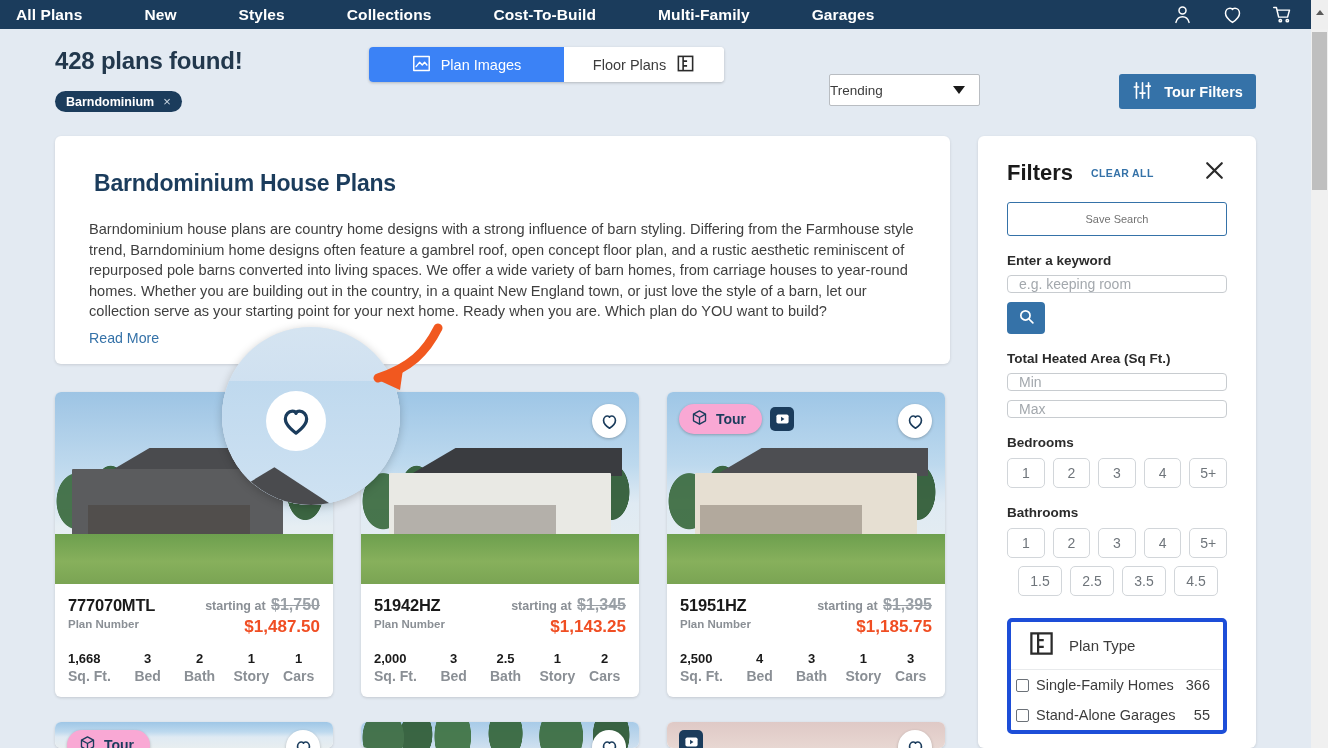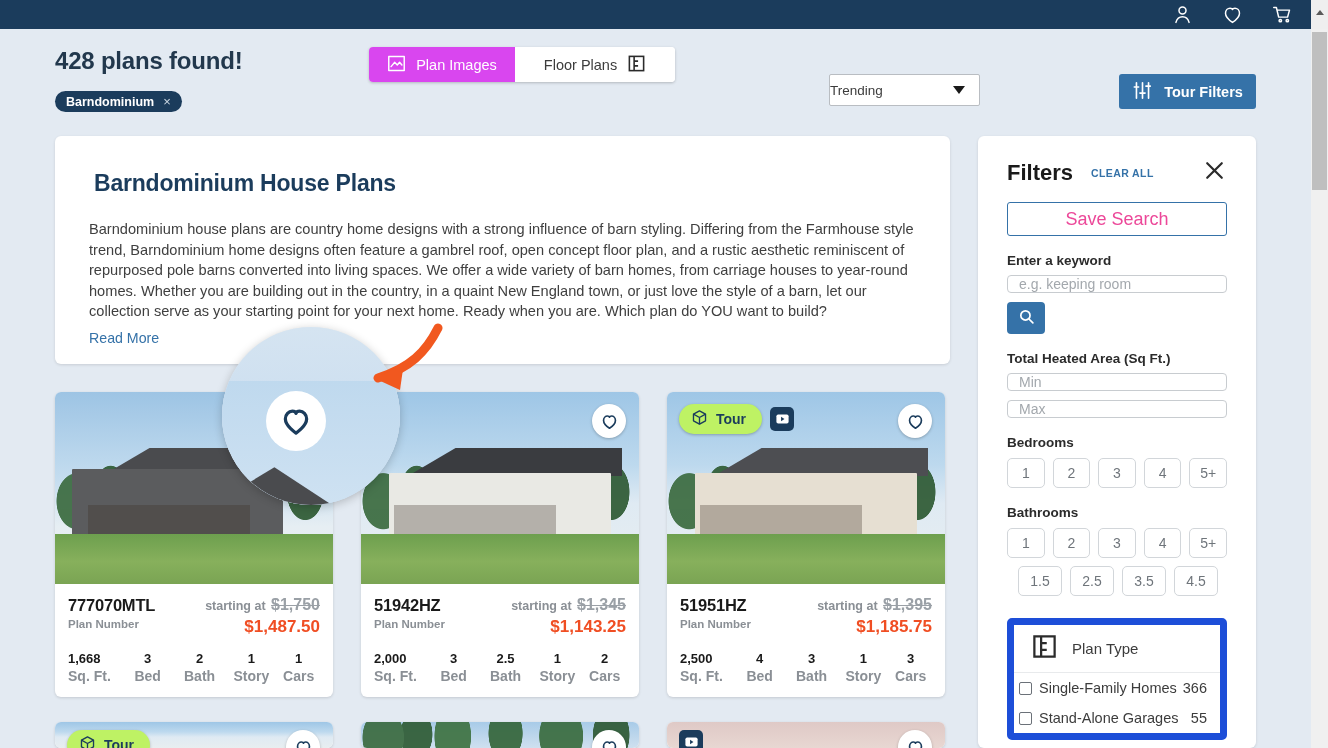--- a/index.html
+++ b/index.html
@@ -40,21 +40,21 @@
 
   .toggle-group {
     position: absolute; left: 369px; top: 18px;
     display: flex; border-radius: 4px; overflow: hidden;
     box-shadow: 0 1px 3px rgba(0,0,0,.22); background: #fff;
   }
   .toggle-btn {
     display: flex; align-items: center; justify-content: center; gap: 10px;
     height: 35px; font-size: 14.5px; cursor: pointer; white-space: nowrap;
   }
-  .toggle-btn.active { background: #d946ef; color: #fff; width: 146px; font-weight: normal; }
+  .toggle-btn.active { background: #3b82f6; color: #fff; width: 195px; font-weight: normal; }
   .toggle-btn.inactive { background: #fff; color: #3c3c3c; width: 160px; }
 
   .sort-select {
     position: absolute; left: 829px; top: 45px; width: 151px; height: 32px;
     background: #fff; border: 1px solid #b9bdc2; border-radius: 2px;
     display: flex; align-items: center; justify-content: flex-start; cursor: pointer;
     font-size: 13.5px; color: #3c3c3c; position: absolute;
   }
   .sort-select .caret {
     position: absolute; right: 14px; top: 50%; transform: translateY(-50%);
@@ -131,21 +131,21 @@
   .card3-img .house { background: #e6dfd2; }
   .card3-img .roof  { background: #4d4e52; }
 
   .heart-btn {
     position: absolute; top: 12px; right: 13px; width: 34px; height: 34px;
     background: #fff; border-radius: 50%; display: flex; align-items: center; justify-content: center;
     box-shadow: 0 1px 3px rgba(0,0,0,.25); cursor: pointer;
   }
   .tour-badge {
     position: absolute; top: 12px; left: 12px; height: 30px;
-    background: #bef264; border-radius: 15px; display: flex; align-items: center; gap: 8px;
+    background: #f9a8d4; border-radius: 15px; display: flex; align-items: center; gap: 8px;
     padding: 0 16px 0 12px; box-shadow: 0 1px 3px rgba(0,0,0,.25);
     font-size: 14px; font-weight: bold; color: #1b3c5c; cursor: pointer;
   }
   .video-badge {
     position: absolute; top: 15px; left: 103px; width: 24px; height: 24px;
     background: #1b3c5c; border-radius: 5px; display: flex; align-items: center; justify-content: center;
     cursor: pointer;
   }
   .video-badge.solo { left: 12px; }
 
@@ -193,21 +193,21 @@
     position: absolute; left: 978px; top: 136px; width: 278px; min-height: 612px;
     background: #fff; border-radius: 6px; box-shadow: 0 1px 3px rgba(0,0,0,.12);
     padding: 22px 29px 0 29px;
   }
   .filters-head { display: flex; align-items: center; }
   .filters-title { font-size: 22px; font-weight: bold; color: #1a1a1a; }
   .clear-all { font-size: 10.5px; font-weight: bold; color: #3572a8; letter-spacing: .4px; margin-left: 18px; cursor: pointer; }
   .close-x { margin-left: auto; cursor: pointer; }
   .save-search {
     margin-top: 15px; height: 34px; border: 1px solid #3572a8; border-radius: 3px;
-    background: #fff; color: #ec4899; font-size: 18px;
+    background: #fff; color: #737373; font-size: 11px;
     display: flex; align-items: center; justify-content: center; cursor: pointer;
   }
   .f-label { margin-top: 17px; font-size: 13.5px; font-weight: bold; color: #2b2b2b; }
   .f-row { display: flex; gap: 9px; margin-top: 7px; flex-direction: column; }
   .f-input {
     flex: 1; height: 32px; border: 1px solid #c8ccd0; border-radius: 4px;
     padding: 0 11px; font-size: 14px; color: #8d9297; font-family: "Liberation Sans", sans-serif;
     background: #fff; outline: none;
   }
   .f-input::placeholder { color: #a3a8ad; }
@@ -216,21 +216,21 @@
     display: flex; align-items: center; justify-content: center; cursor: pointer; flex: none;
   }
   .pill-row { display: flex; gap: 8px; margin-top: 8px; }
   .pill {
     width: 38px; height: 30px; border: 1px solid #d2d6da; border-radius: 5px;
     background: #fff; color: #6f757b; font-size: 14px;
     display: flex; align-items: center; justify-content: center; cursor: pointer;
   }
   .pill.wide { width: 44px; }
   .pill-row.half { padding-left: 11px; }
-  .plan-type-box { margin-top: 22px; border: 7px solid #1d4ed8; border-radius: 5px; }
+  .plan-type-box { margin-top: 22px; border: 4px solid #1d4ed8; border-radius: 5px; }
   .plan-type-head {
     height: 48px; display: flex; align-items: center; gap: 14px; padding: 0 17px;
     border-bottom: 1px solid #e8eaec;
   }
   .plan-type-head .t { font-size: 15px; color: #3c3c3c; }
   .pt-item {
     display: flex; align-items: center; padding: 7px 13px 7px 5px; font-size: 14.5px; color: #3c3c3c;
     cursor: pointer;
   }
   .pt-item .cb {
@@ -246,20 +246,29 @@
     border-left: 4.5px solid transparent; border-right: 4.5px solid transparent; border-bottom: 5px solid #5a5a5a;
   }
   .sb-thumb { position: absolute; right: 1px; top: 32px; width: 15px; height: 158px; background: #bfbfbf; border-radius: 0; }
 </style>
 </head>
 <body>
 
 <div id="root">
 
   <div class="navbar">
+    <div class="nav-links">
+      <div class="nav-link">All Plans</div>
+      <div class="nav-link">New</div>
+      <div class="nav-link">Styles</div>
+      <div class="nav-link">Collections</div>
+      <div class="nav-link">Cost-To-Build</div>
+      <div class="nav-link">Multi-Family</div>
+      <div class="nav-link">Garages</div>
+    </div>
     <div class="nav-icons">
       <span>
         <svg width="21" height="21" viewBox="0 0 24 24" fill="none" stroke="#fff" stroke-width="1.7" stroke-linecap="round">
           <circle cx="12" cy="7.5" r="4"></circle>
             <path d="M4.5 21c1.2-4.3 4.1-6.4 7.5-6.4S18.3 16.7 19.5 21"></path>
         </svg>
       </span>
       <span>
         <svg width="21" height="21" viewBox="0 0 24 24" fill="none" stroke="#fff" stroke-width="1.7" stroke-linejoin="round">
           <path d="M12 21s-8-5.2-8-10.4C4 7 6.6 4.8 9.2 4.8c1.6 0 2.6.8 2.8 1.6.2-.8 1.2-1.6 2.8-1.6C17.4 4.8 20 7 20 10.6 20 15.8 12 21 12 21z"></path>

